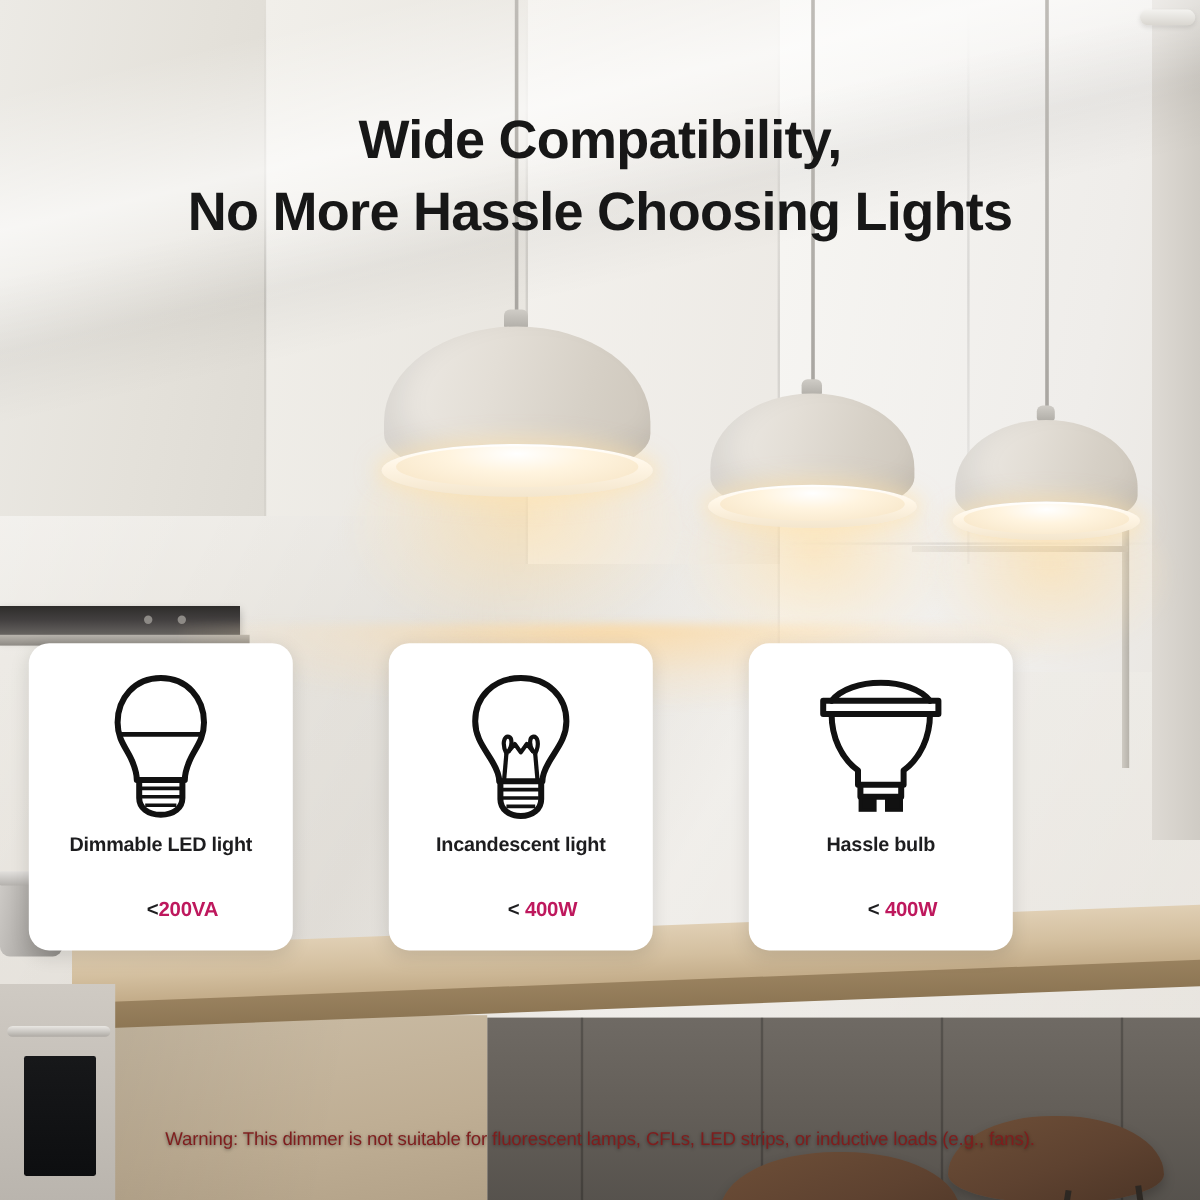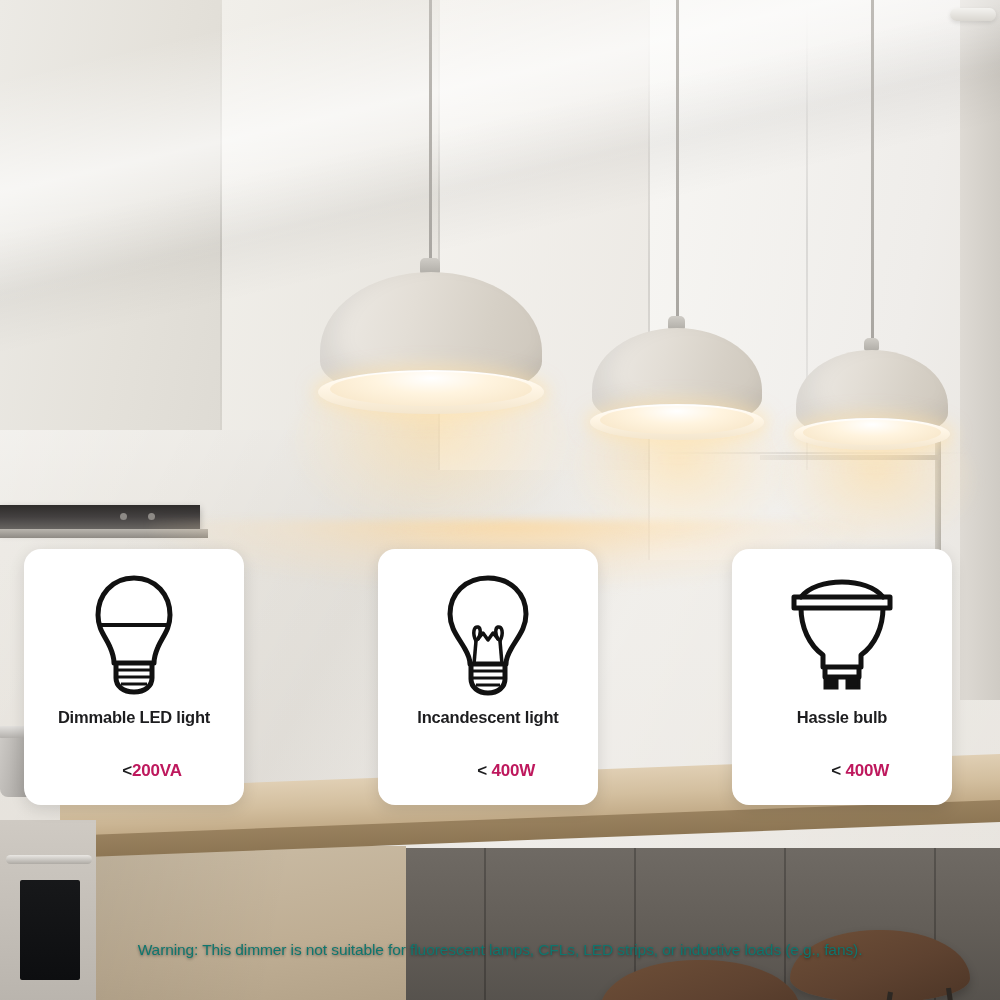--- a/index.html
+++ b/index.html
@@ -221,22 +221,22 @@
     font-size: 45px;
     line-height: 1.33;
     letter-spacing: -0.6px;
     font-family: "Liberation Sans", sans-serif;
   }
   .headline .l2 { display: block; }
 
   
   .cards {
     position: absolute;
-    left: 24px; top: 549px;
-    width: 928px;
+    left: 24px; top: 536px;
+    width: 820px;
     display: flex;
     justify-content: space-between;
   }
   .card {
     width: 220px;
     height: 256px;
     background: #ffffff;
     border-radius: 17px;
     box-shadow: 0 4px 16px rgba(0,0,0,0.12);
     display: flex;
@@ -270,21 +270,21 @@
   }
   .card-value .lt { color: #1d1d1f; }
   .card-value .num { color: #be185d; }
 
   
   .warning {
     position: absolute;
     left: 0; top: 941px;
     width: 1000px;
     text-align: center;
-    color: #0f766e;
+    color: #7f1d1d;
     font-size: 15.5px;
     letter-spacing: -0.1px;
     text-shadow: 0 1px 3px rgba(0,0,0,0.45);
   }
 </style>
 </head>
 <body>
 
 <div id="stage">
 
@@ -351,20 +351,24 @@
   <div class="bg-layer oven-bar"></div>
   <div class="bg-layer oven-glass"></div>
   <div class="bg-layer pot"></div>
   <div class="bg-layer pot-lid"></div>
 
   <div class="stool" style="left:790px; top:930px; width:180px; height:72px;"></div>
   <div class="stool-leg" style="left:888px; top:992px; height:30px; transform:rotate(9deg);"></div>
   <div class="stool-leg" style="left:946px; top:988px; height:34px; transform:rotate(-8deg);"></div>
   <div class="stool" style="left:600px; top:960px; width:200px; height:74px;"></div>
 
+  <h1 class="headline">
+    <span>Wide Compatibility,</span>
+    <span class="l2">No More Hassle Choosing Lights</span>
+  </h1>
 
   <div class="cards">
 
     <div class="card">
       <div class="card-icon">
         <svg width="86" height="124" viewBox="0 0 86 124" fill="none" stroke="#111" stroke-width="5">
           <path d="M43 5 C65 5 79 22 79 42 C79 57 71 64 67 74 C64 81 63 86 63 90 L23 90 C23 86 22 81 19 74 C15 64 7 57 7 42 C7 22 21 5 43 5 Z" stroke-linejoin="round"></path>
           <line x1="10" y1="52" x2="76" y2="52" stroke-width="4"></line>
           <path d="M25 90 L25 105 C25 113 32 119 43 119 C54 119 61 113 61 105 L61 90" stroke-linejoin="round"></path>
           <line x1="26" y1="97" x2="60" y2="97" stroke-width="3"></line>

